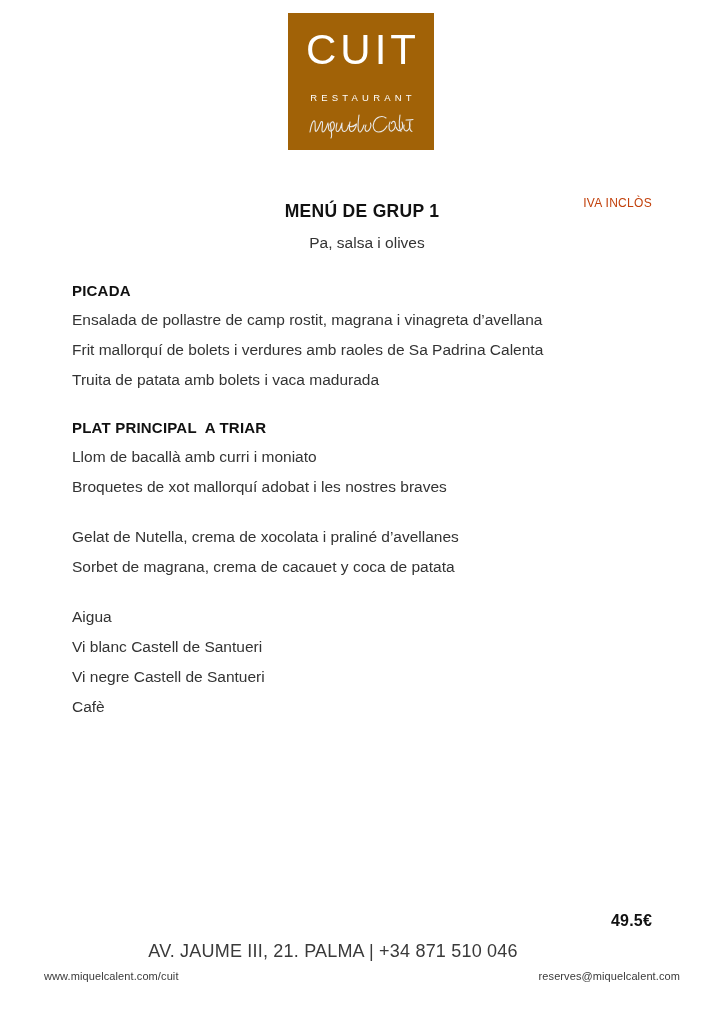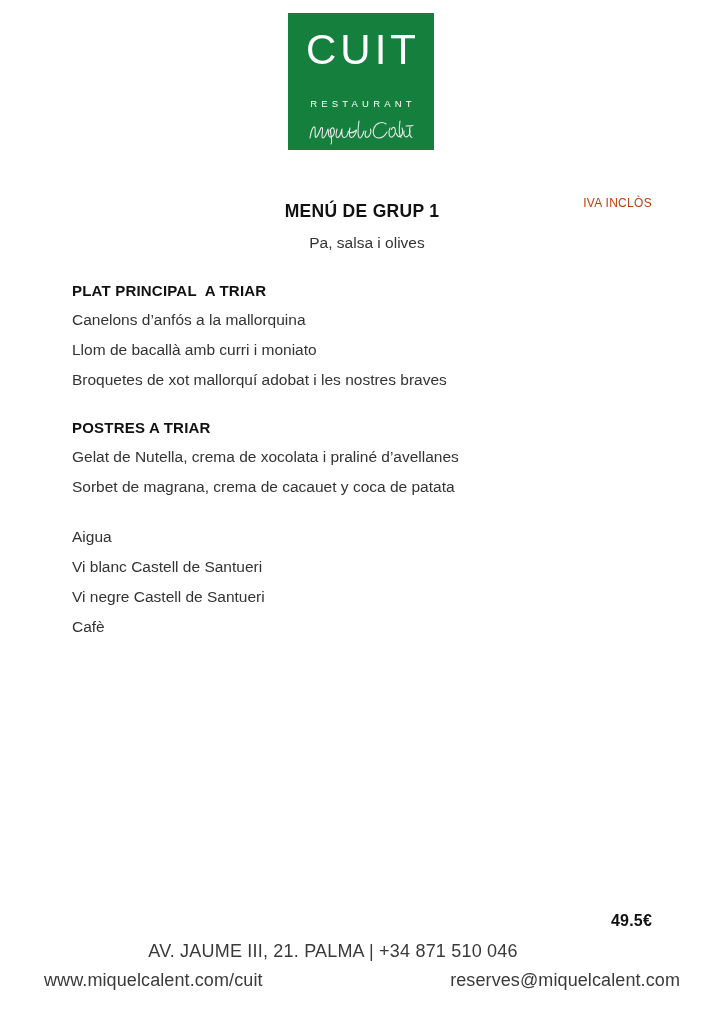--- a/index.html
+++ b/index.html
@@ -21,21 +21,21 @@
   .logo-wrap {
     position: absolute;
     top: 13px;
     left: 288px;
     width: 146px;
     height: 137px;
   }
   .logo-box {
     width: 100%;
     height: 100%;
-    background: #15803d;
+    background: #a16207;
     display: flex;
     flex-direction: column;
     align-items: center;
     justify-content: flex-start;
     padding-top: 16px;
     box-sizing: border-box;
   }
   .logo-cuit {
     color: #ffffff;
     font-family: "Liberation Sans", sans-serif;
@@ -45,21 +45,21 @@
     line-height: 1;
     padding-left: 4px;
   }
   .logo-restaurant {
     color: #ffffff;
     font-family: "Liberation Sans", sans-serif;
     font-size: 9.5px;
     font-weight: 400;
     letter-spacing: 4.2px;
     line-height: 1;
-    margin-top: 28px;
+    margin-top: 22px;
     padding-left: 4px;
   }
   .logo-signature {
     margin-top: 5px;
     width: 108px;
     height: 34px;
   }
 
   
   .menu-header {
@@ -156,21 +156,21 @@
   .footer-links {
     position: absolute;
     top: 29px;
     left: 44px;
     right: 44px;
     display: flex;
     justify-content: space-between;
     align-items: baseline;
   }
   .footer-link {
-    font-size: 18px;
+    font-size: 11px;
     color: #3a3a3a;
     text-decoration: none;
     letter-spacing: 0.1px;
   }
 </style>
 </head>
 <body>
 
 <div class="logo-wrap">
   <div class="logo-box">
@@ -198,30 +198,34 @@
 
 <div class="menu-header">
   <div class="menu-title">MENÚ DE GRUP 1</div>
   <div class="iva-note">IVA INCLÒS</div>
 </div>
 
 <div class="menu-body">
 
   <div class="intro-line">Pa, salsa i olives</div>
 
+  <div class="section">
+    <div class="section-title">PICADA</div>
+    <div class="dish wrap">Ensalada de pollastre de camp rostit, magrana i vinagreta d’avellana</div>
+    <div class="dish">Frit mallorquí de bolets i verdures amb raoles de Sa Padrina Calenta</div>
+    <div class="dish">Truita de patata amb bolets i vaca madurada</div>
+  </div>
 
   <div class="section">
     <div class="section-title">PLAT PRINCIPAL  A TRIAR</div>
-    <div class="dish">Canelons d’anfós a la mallorquina</div>
     <div class="dish">Llom de bacallà amb curri i moniato</div>
     <div class="dish">Broquetes de xot mallorquí adobat i les nostres braves</div>
   </div>
 
   <div class="section">
-    <div class="section-title">POSTRES A TRIAR</div>
     <div class="dish">Gelat de Nutella, crema de xocolata i praliné d’avellanes</div>
     <div class="dish">Sorbet de magrana, crema de cacauet y coca de patata</div>
   </div>
 
   <div class="section">
     <div class="dish">Aigua</div>
     <div class="dish">Vi blanc Castell de Santueri</div>
     <div class="dish">Vi negre Castell de Santueri</div>
     <div class="dish">Cafè</div>
   </div>

